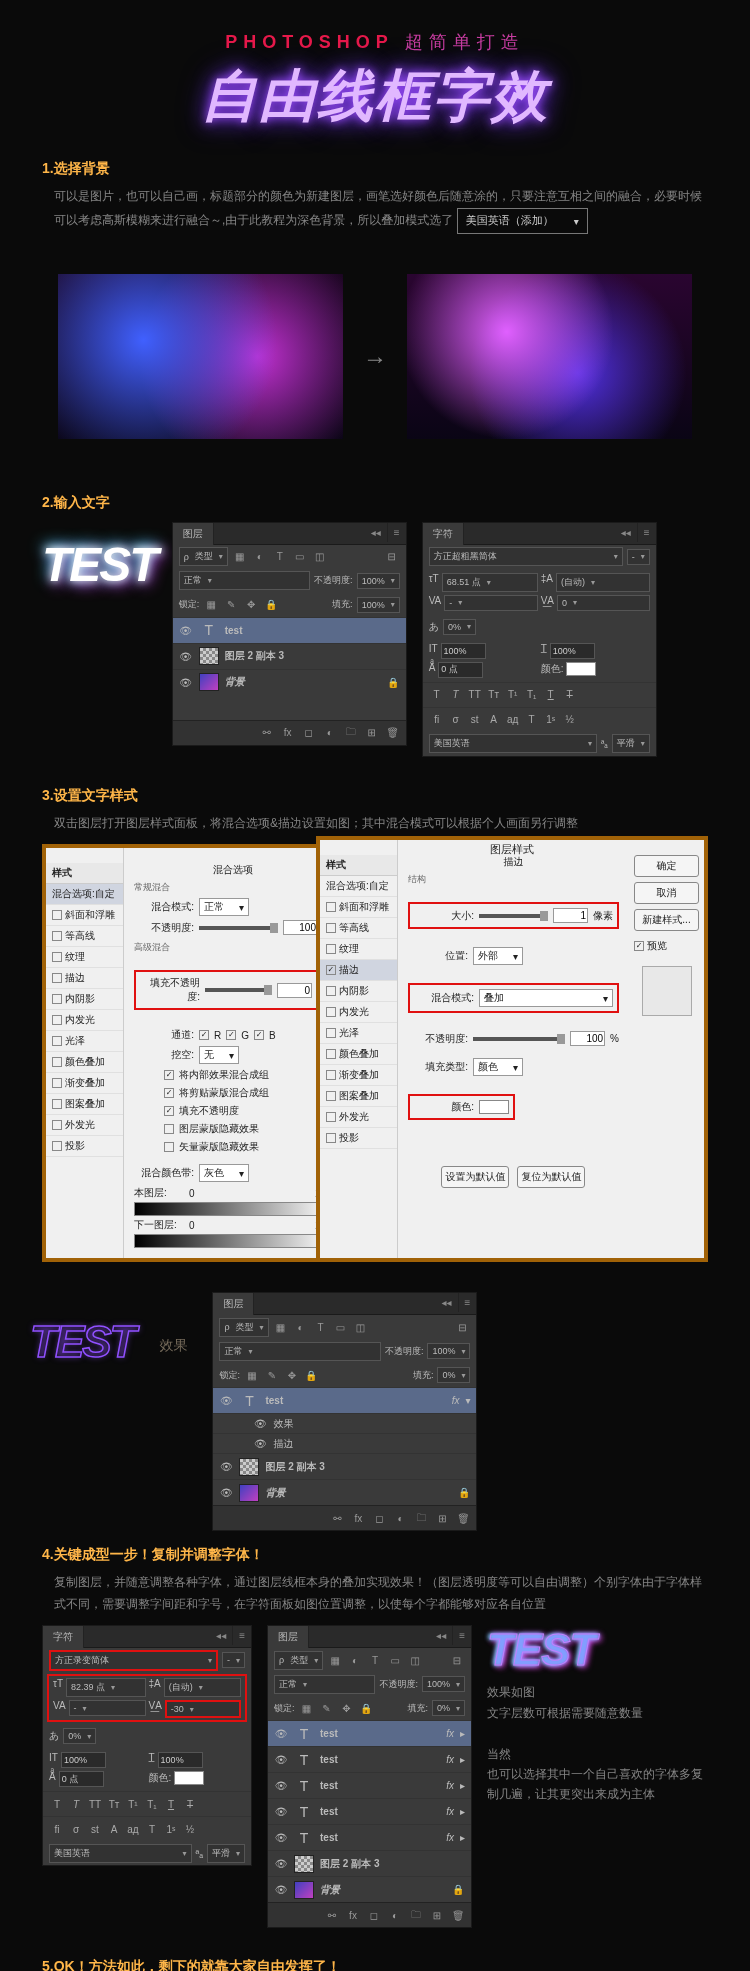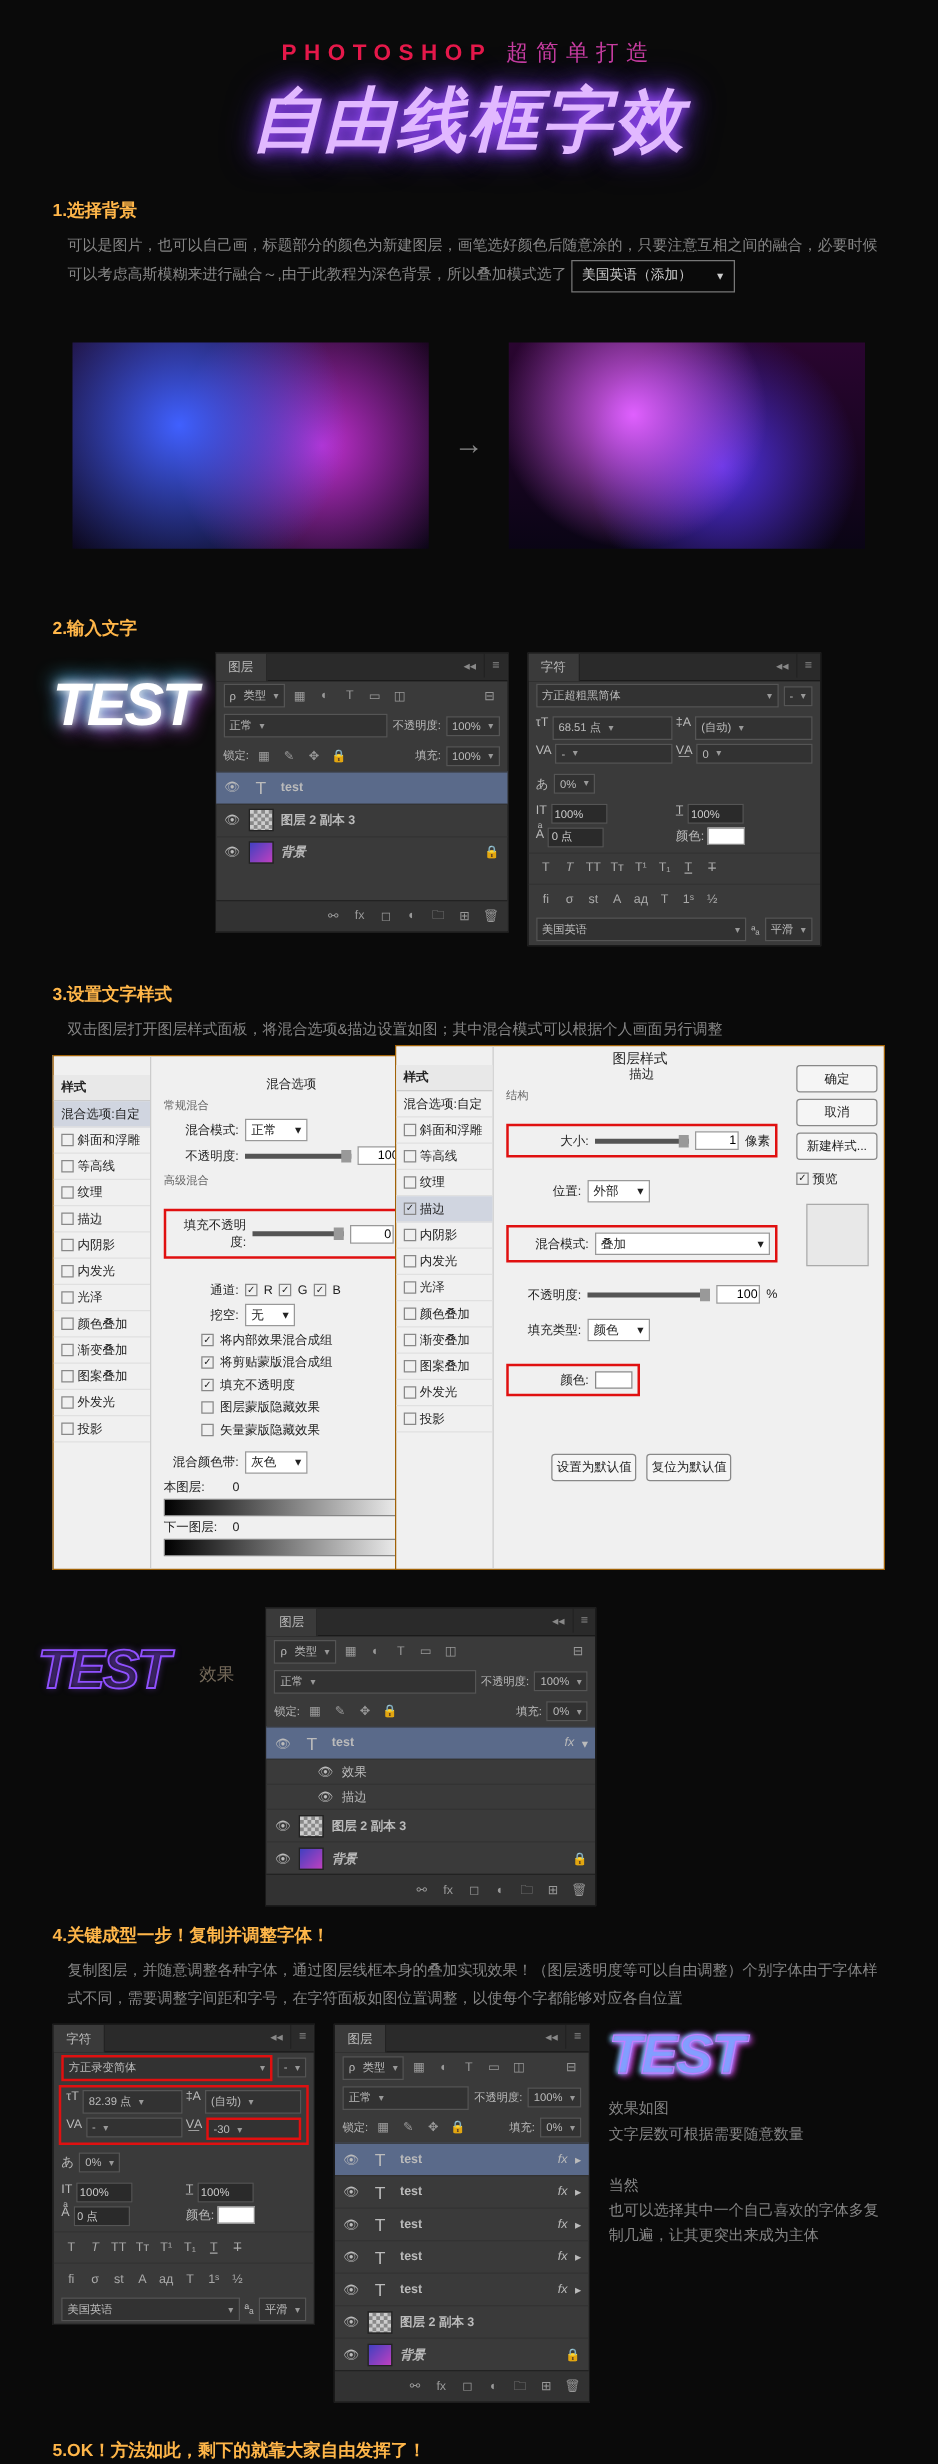--- a/index.html
+++ b/index.html
@@ -57,21 +57,21 @@
 .slider-track::after{content:"";position:absolute;right:0;top:-3px;width:8px;height:10px;background:#999}
 
 
 .p-layers{width:235px}
 .p-char{width:235px}
 .char-grid{display:grid;grid-template-columns:1fr 1fr;gap:3px;padding:4px 6px}
 .char-icons{display:flex;gap:3px;padding:4px 6px;border-top:1px solid #333}
 .char-icons span{font-size:10px;color:#aaa;display:inline-flex;width:16px;height:16px;align-items:center;justify-content:center}
 
 
-.dialog{background:#f0f0f0;color:#222;font-size:11px;display:flex;border:1px solid #a16207;width:500px;position:relative}
+.dialog{background:#f0f0f0;color:#222;font-size:11px;display:flex;border:4px solid #a16207;width:500px;position:relative}
 .dialog-title{position:absolute;top:2px;left:50%;transform:translateX(-50%);font-size:11px}
 .dialog-sidebar{width:78px;border-right:1px solid #ccc;padding:15px 0 3px}
 .dialog-sidebar .hdr{background:#e8e8e8;padding:3px 6px;font-size:10px;border-bottom:1px solid #ccc;font-weight:bold}
 .dialog-sidebar .opt{padding:3px 6px;font-size:10px;border-bottom:1px solid #e0e0e0;display:flex;align-items:center;gap:3px}
 .dialog-sidebar .opt.sel{background:#d0d5e0}
 .chk{width:10px;height:10px;border:1px solid #888;display:inline-block;font-size:8px;line-height:8px;text-align:center}
 .chk.on::before{content:"✓"}
 .dialog-main{flex:1;padding:15px 10px 10px}
 .dialog-section-label{font-size:10px;text-align:center;margin-bottom:4px}
 .dform-row{display:flex;align-items:center;gap:5px;padding:2px 0;font-size:10px}

